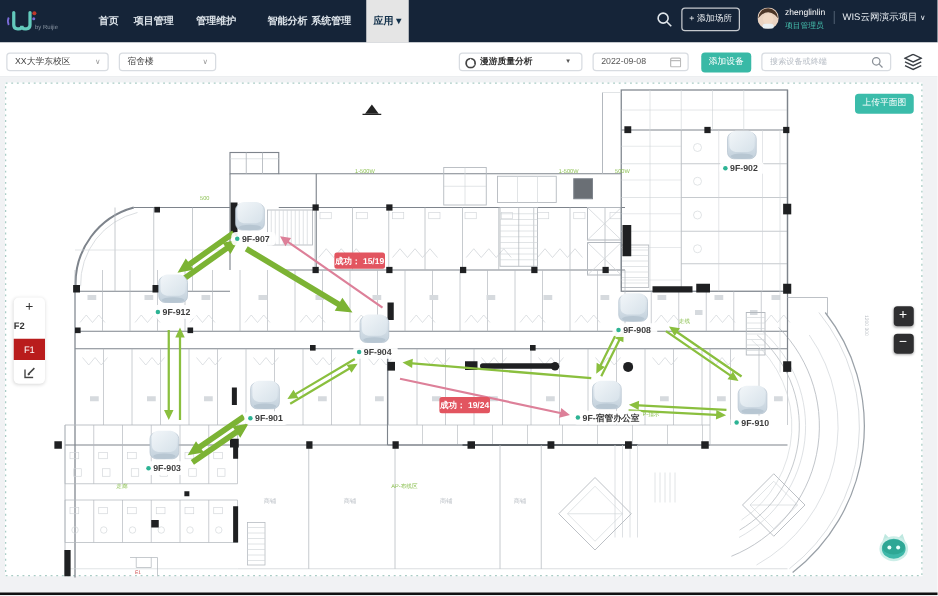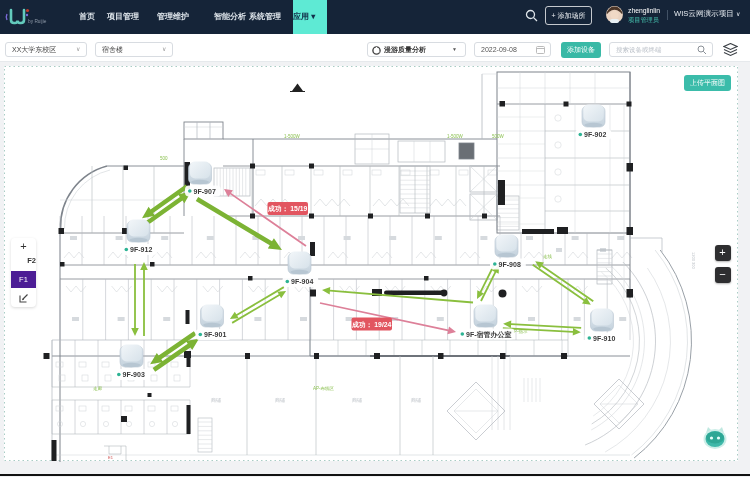--- a/index.html
+++ b/index.html
@@ -1,18 +1,18 @@
 <!DOCTYPE html>
 <html><head><meta charset="utf-8">
 <style>
 *{margin:0;padding:0;box-sizing:border-box;}
 body{width:750px;height:477px;font-family:"Liberation Sans",sans-serif;overflow:hidden;background:#fff;}
 .nav{position:absolute;left:0;top:0;width:750px;height:34px;background:#152438;}
 .menu{position:absolute;top:0;height:52px;line-height:34px;font-size:8px;color:#dce3e9;font-weight:bold;text-align:center;}
-.appblk{position:absolute;left:293px;top:0;width:34px;height:34px;background:#5eead4;color:#12304a;font-weight:bold;font-size:8px;line-height:34px;}
+.appblk{position:absolute;left:293px;top:0;width:34px;height:34px;background:#e5e5e5;color:#12304a;font-weight:bold;font-size:8px;line-height:34px;text-align:center;}
 .toolbar{position:absolute;left:0;top:34px;width:750px;height:28px;background:#fff;border-bottom:1px solid #e6e9ec;}
 .sel{position:absolute;height:15px;border:1px solid #d8dce1;border-radius:3px;background:#fff;font-size:7px;color:#444;line-height:14px;padding-left:6px;}
 .chev{position:absolute;color:#999;font-size:6px;}
 .canvas{position:absolute;left:0;top:62px;width:750px;height:415px;background:#f1f2f4;}
 .teal-btn{position:absolute;background:#3bbcaa;color:#fff;border-radius:3px;font-size:7px;text-align:center;}
 .panelL{position:absolute;left:11px;top:176px;width:25px;height:69px;background:#fff;border-radius:4px;box-shadow:0 1px 3px rgba(0,0,0,.15);}
 .zoomb{position:absolute;width:16px;height:16px;background:#2e2e30;border-radius:3px;color:#fff;text-align:center;line-height:15px;font-size:11px;box-shadow:0 1px 2px rgba(0,0,0,.3);}
 .blackline{position:absolute;left:0;top:473.5px;width:750px;height:2px;background:#111;}
 </style></head>
 <body>
@@ -536,22 +536,22 @@
       </g>
       <g transform="translate(587.5,340)">
         <rect x="-3" y="-7.5" width="35.8" height="11" rx="4" fill="#ffffff" fill-opacity="0.92"></rect>
         <circle cx="1.8" cy="-2" r="1.8" fill="#2db394"></circle>
         <text x="5.6" y="0.6" font-size="7" font-weight="bold" fill="#3a3a3a" font-family="Liberation Sans, sans-serif">9F-910</text>
       </g>
 </svg>
 <div class="teal-btn" style="left:684px;top:13px;width:47px;height:16px;line-height:16px;">上传平面图</div>
 <div class="panelL">
  <div style="position:absolute;left:0;top:2px;width:25px;text-align:center;font-size:11px;color:#333;">+</div>
- <div style="position:absolute;left:0;top:18px;width:25px;text-align:right;font-size:7.5px;font-weight:bold;color:#333;">F2</div>
- <div style="position:absolute;left:0;top:33px;width:25px;height:17px;background:#4c1d95;color:#fff;font-size:7.5px;text-align:center;line-height:17px;">F1</div>
+ <div style="position:absolute;left:0;top:18px;width:25px;text-align:left;font-size:7.5px;font-weight:bold;color:#333;">F2</div>
+ <div style="position:absolute;left:0;top:33px;width:25px;height:17px;background:#b91c1c;color:#fff;font-size:7.5px;text-align:center;line-height:17px;">F1</div>
  <svg style="position:absolute;left:7.5px;top:55px;" width="10" height="10" viewBox="0 0 10 10">
         <path d="M1 2.5 L1 9 L7.5 9" fill="none" stroke="#444" stroke-width="1.1"></path>
         <path d="M3.5 6.5 L8.5 1.5 M3.2 6.8 L4.8 6.2" stroke="#444" stroke-width="1.2" fill="none"></path>
       </svg>
 </div>
 <div class="zoomb" style="left:714.5px;top:183px;">+</div>
 <div class="zoomb" style="left:714.5px;top:205px;">−</div>
 <svg style="position:absolute;left:700px;top:363px;" width="30" height="26" viewBox="0 0 30 26">
  <path d="M6 8 L8 2 L12 6 Z" fill="#bfe8e0"></path>
       <path d="M24 8 L22 2 L18 6 Z" fill="#bfe8e0"></path>

